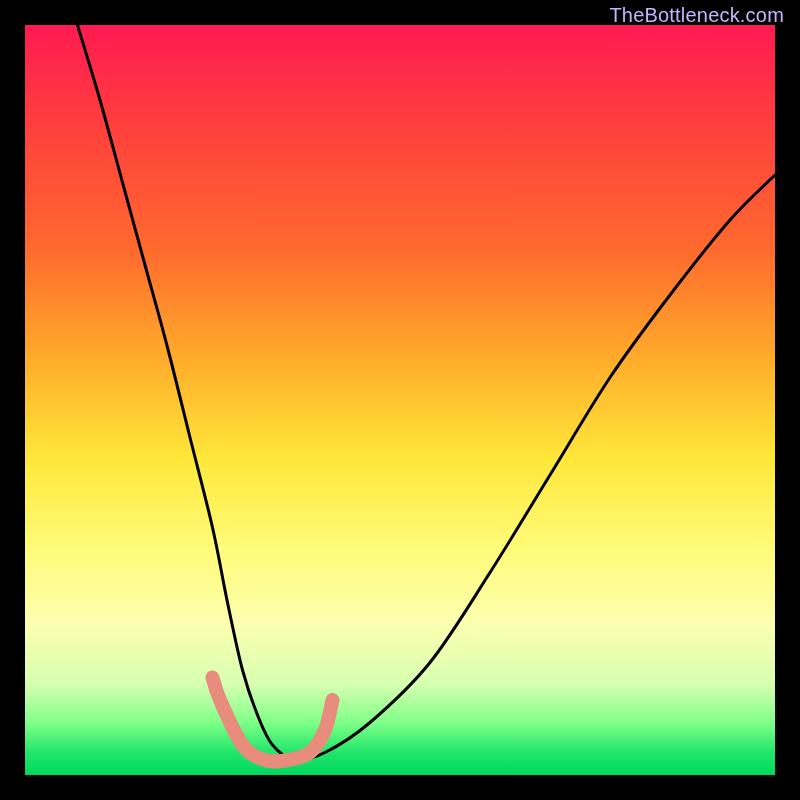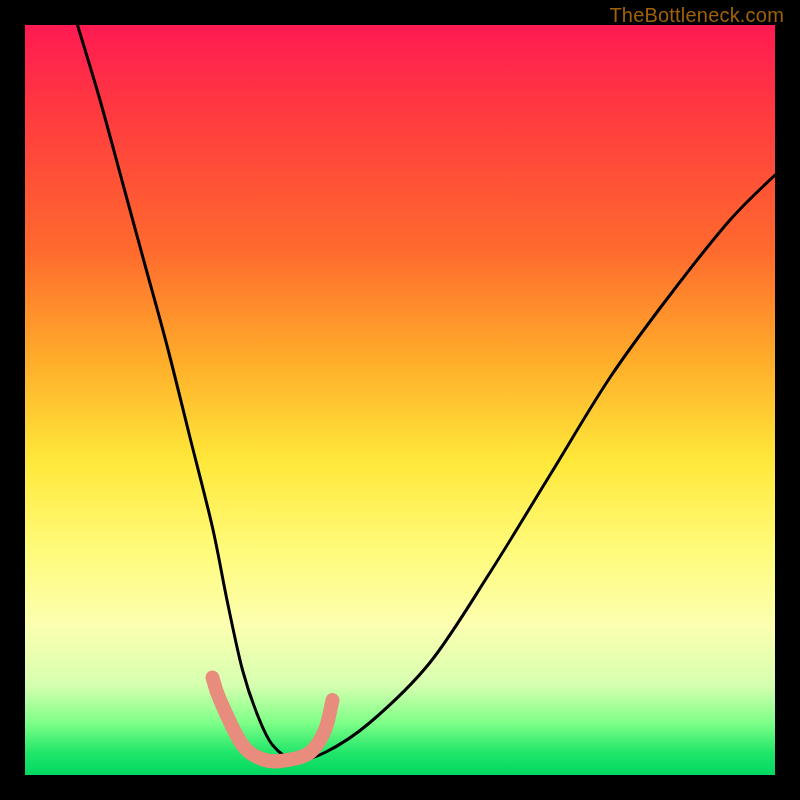--- a/index.html
+++ b/index.html
@@ -29,21 +29,21 @@
       #d6ffb0 88%,
       #7fff88 93%,
       #21e66a 97%,
       #00d860 100%
     );
   }
   .watermark {
     position: absolute;
     top: 4px;
     right: 16px;
-    color: #a16207;
+    color: #c4b5fd;
     font-size: 20px;
     font-weight: 500;
     letter-spacing: 0.2px;
     z-index: 10;
   }
   svg.curves {
     position: absolute;
     left: 0;
     top: 0;
     width: 750px;

